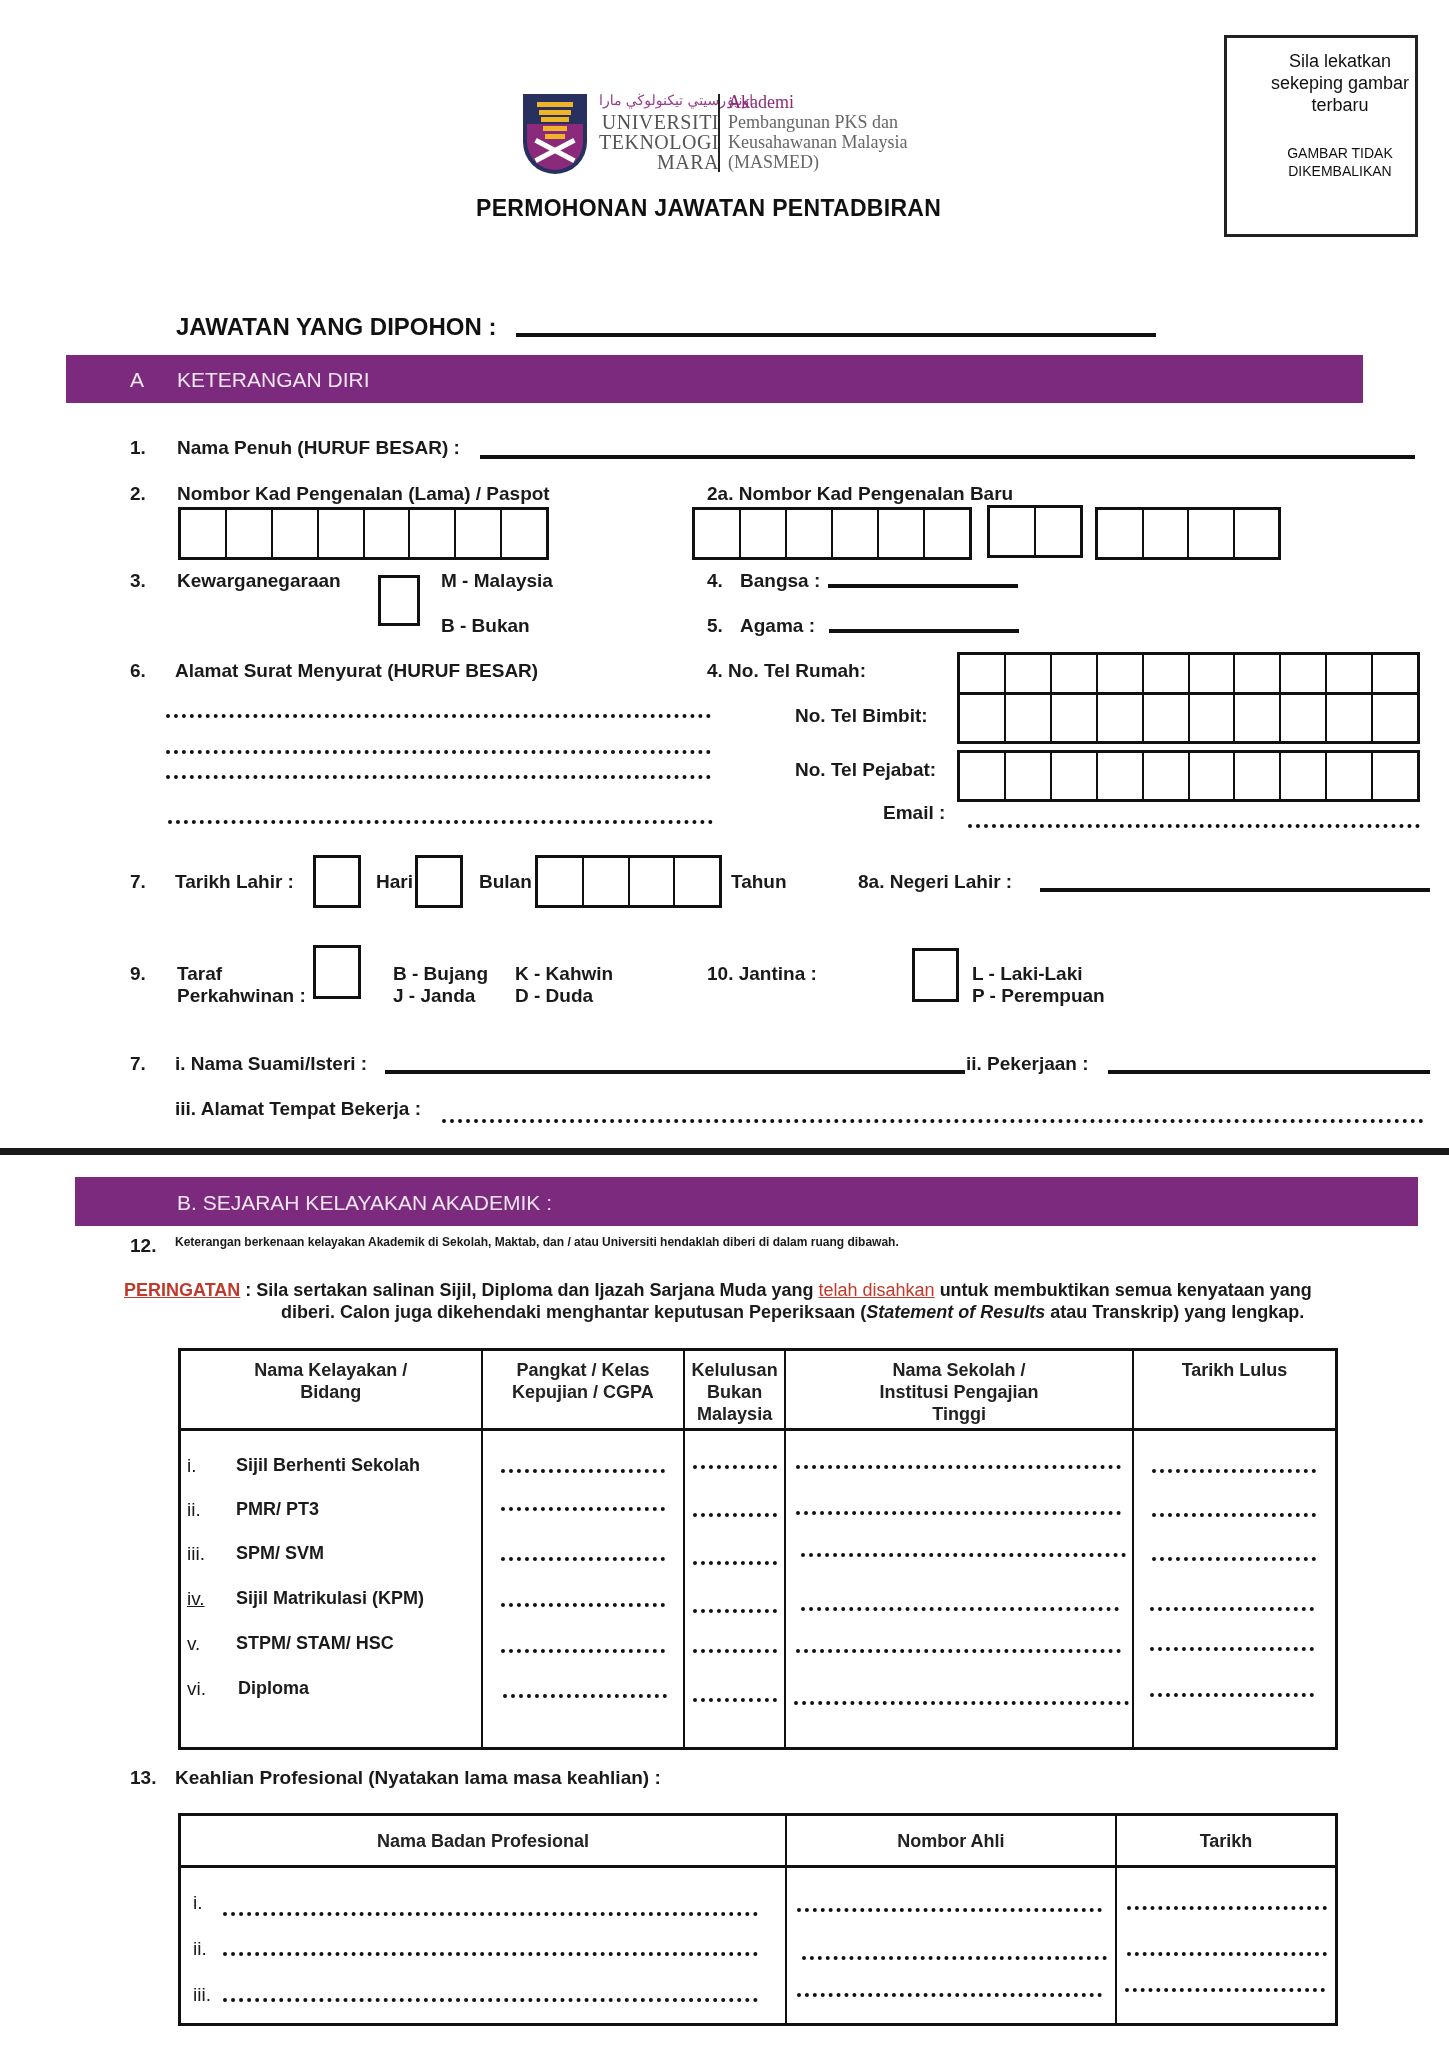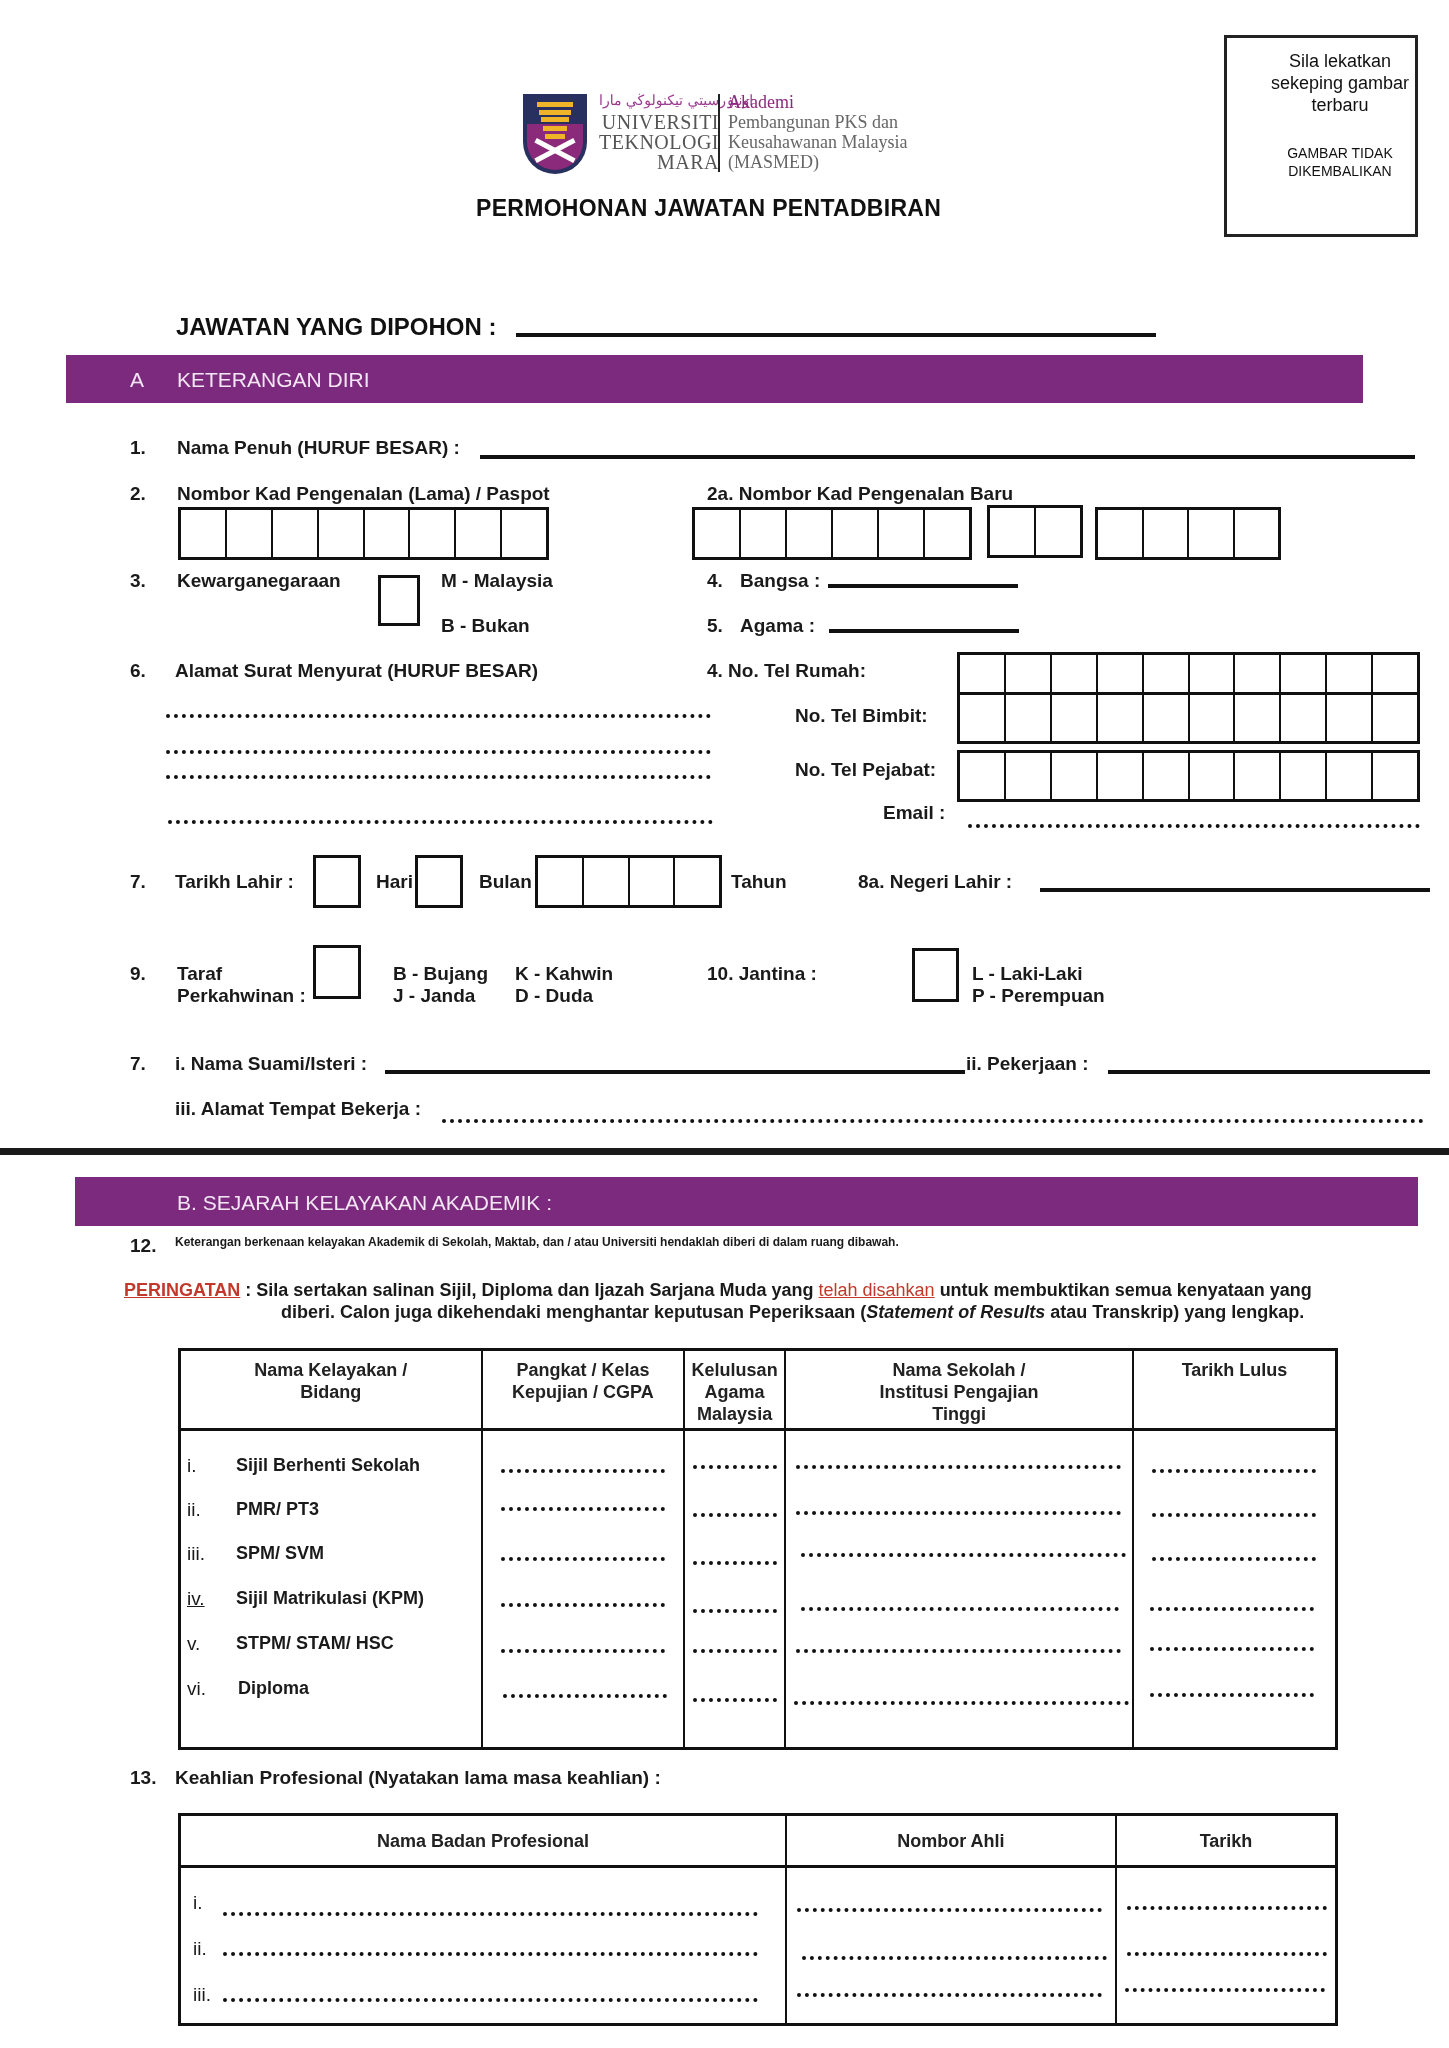--- a/index.html
+++ b/index.html
@@ -248,21 +248,21 @@
     <th style="padding-top:8px;">
           <div>Nama Kelayakan /</div>
           <div>Bidang</div>
         </th>
     <th style="padding-top:8px;">
           <div>Pangkat / Kelas</div>
           <div>Kepujian / CGPA</div>
         </th>
     <th style="padding-top:8px;">
           <div>Kelulusan</div>
-          <div>Agama</div>
+          <div>Bukan</div>
           <div>Malaysia</div>
         </th>
     <th style="padding-top:8px;">
           <div>Nama Sekolah /</div>
           <div>Institusi Pengajian</div>
           <div>Tinggi</div>
         </th>
     <th style="padding-top:8px;">
           <div>Tarikh Lulus</div>
         </th>

